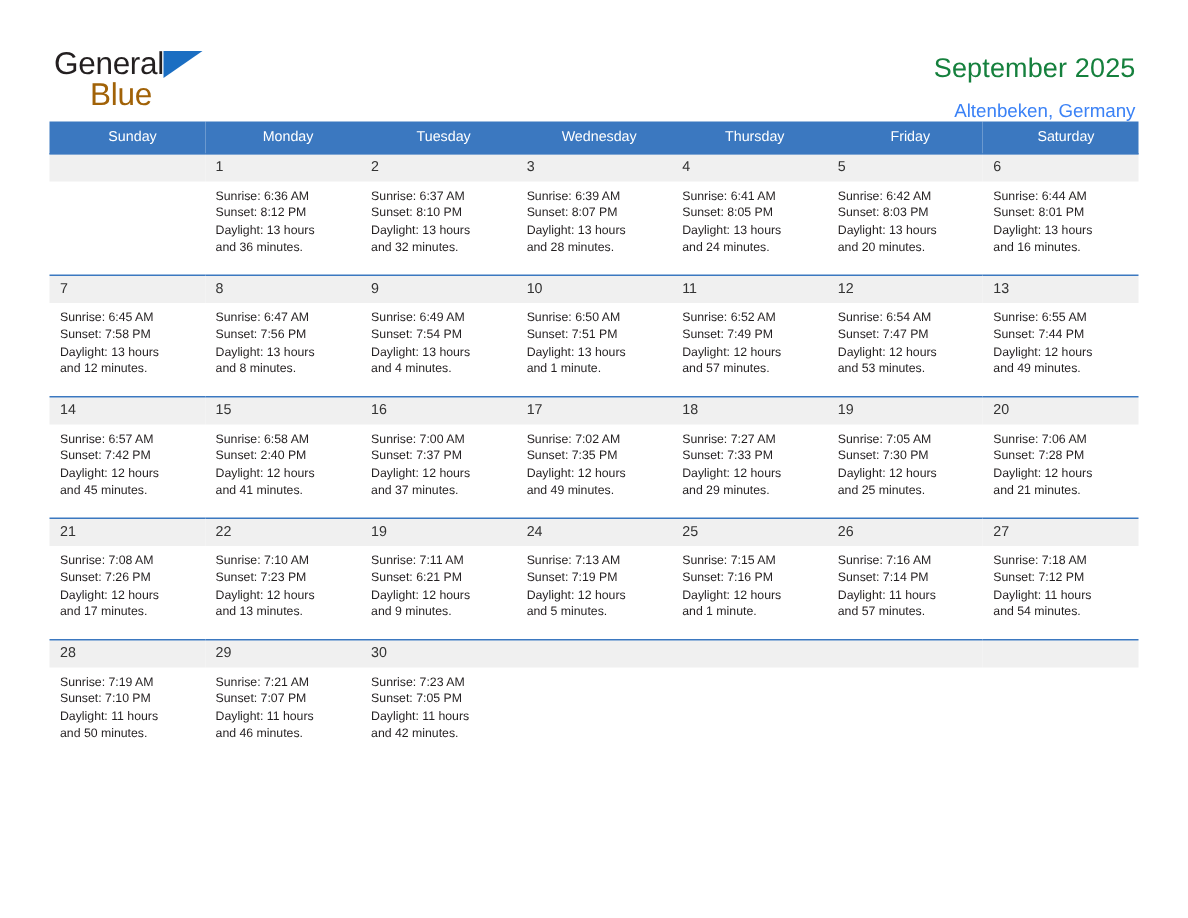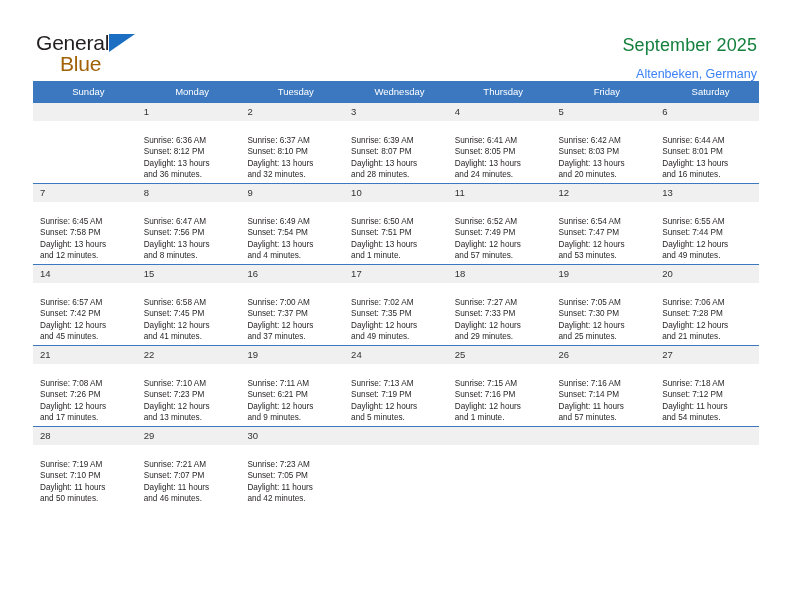--- a/index.html
+++ b/index.html
@@ -112,21 +112,21 @@
     color: #333333;
     padding: 4px 0 4px 7px;
     line-height: 10px;
     height: 10px;
   }
   .daynum.empty {
     background: #f0f0f0;
     color: transparent;
   }
   .cell-body {
-    padding: 14px 6px 0 7px;
+    padding: 4px 6px 0 7px;
     font-size: 8.2px;
     line-height: 11.4px;
     color: #231f20;
   }
   .cell-body div {
     white-space: nowrap;
   }
   .cell-body .daylight {
     white-space: normal;
   }
@@ -304,21 +304,21 @@
               <div>Sunrise: 6:57 AM</div>
               <div>Sunset: 7:42 PM</div>
               <div class="daylight">Daylight: 12 hours</div>
               <div class="daylight">and 45 minutes.</div>
             </div>
           </td>
           <td class="daycell">
             <div class="daynum">15</div>
             <div class="cell-body">
               <div>Sunrise: 6:58 AM</div>
-              <div>Sunset: 7:45 PM</div>
+              <div>Sunset: 2:40 PM</div>
               <div class="daylight">Daylight: 12 hours</div>
               <div class="daylight">and 41 minutes.</div>
             </div>
           </td>
           <td class="daycell">
             <div class="daynum">16</div>
             <div class="cell-body">
               <div>Sunrise: 7:00 AM</div>
               <div>Sunset: 7:37 PM</div>
               <div class="daylight">Daylight: 12 hours</div>

